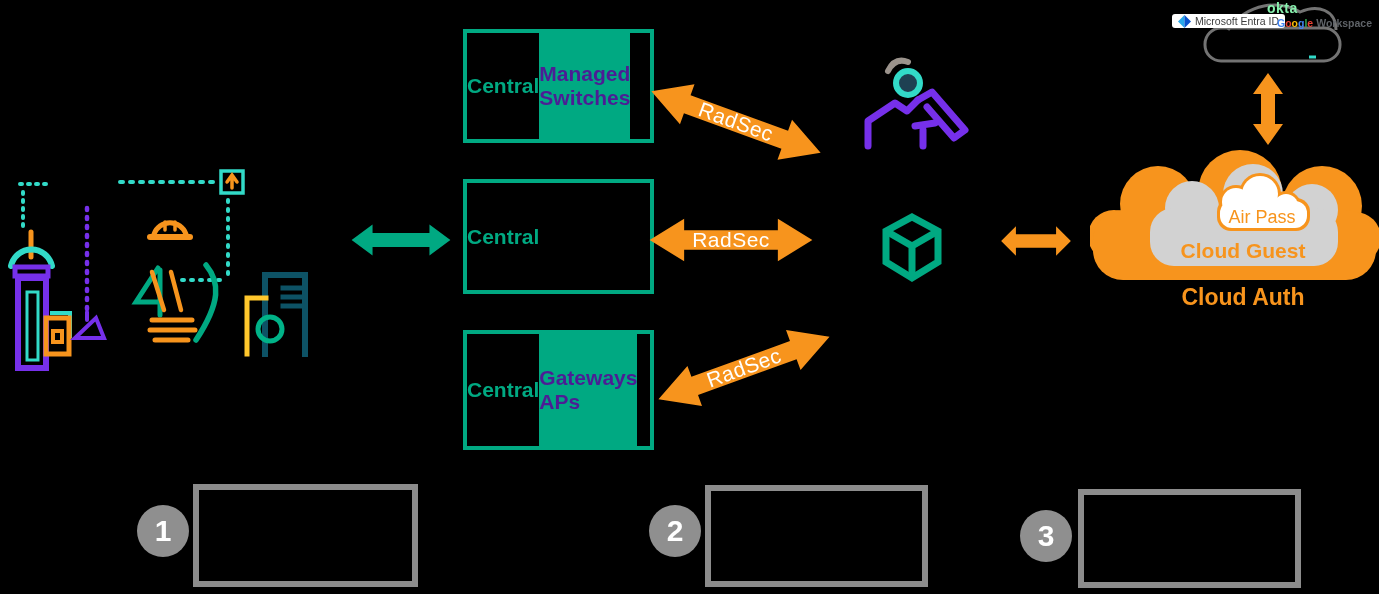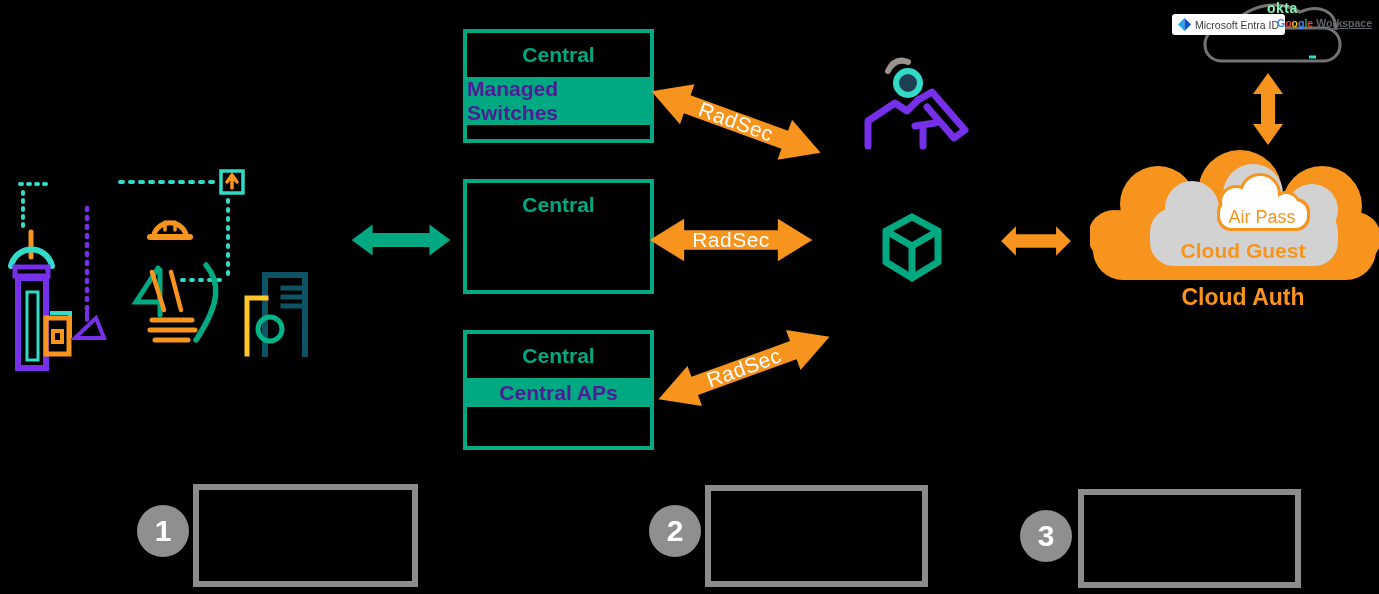--- a/index.html
+++ b/index.html
@@ -2,46 +2,46 @@
 <html><head>
 <meta charset="utf-8">
 <style>
   html,body{margin:0;padding:0;background:#000;}
   #stage{position:relative;width:1379px;height:594px;background:#000;overflow:hidden;
          font-family:"Liberation Sans",sans-serif;}
   .abs{position:absolute;}
 
   
   .central-box{position:absolute;left:463px;width:183px;border:4px solid #00A982;
-               display:flex;flex-direction:column;background:transparent;}
+               display:flex;flex-direction:row;background:transparent;}
   .cb-title{flex:0 0 44px;display:flex;align-items:center;justify-content:center;
             color:#00A982;font-weight:bold;font-size:21px;}
   .cb-band{flex:0 0 29px;background:#00A982;color:#4c1d95;font-weight:bold;font-size:21px;
            display:flex;align-items:center;justify-content:center;}
   .cb-empty{flex:1;}
 
   
   .arrow-wrap{position:absolute;display:flex;align-items:center;justify-content:center;}
   .arrow-wrap svg{position:absolute;inset:0;width:100%;height:100%;}
   .arrow-label{position:relative;color:#fff;font-size:21px;letter-spacing:.5px;}
 
   
   .step-box{position:absolute;border:6px solid #8C8C8C;background:transparent;}
   .step-circle{position:absolute;width:52px;height:52px;border-radius:50%;background:#8F8F8F;
                color:#fff;font-weight:bold;font-size:30px;display:flex;align-items:center;
                justify-content:center;}
 
   
-  .ms-pill{position:absolute;left:1172px;top:14px;height:21px;background:#fff;border-radius:3px;
+  .ms-pill{position:absolute;left:1172px;top:14px;height:14px;background:#fff;border-radius:3px;
            display:flex;align-items:center;gap:4px;padding:0 6px;}
   .ms-pill span{font-size:10.5px;color:#3c3c3c;white-space:nowrap;}
   .okta{position:absolute;left:1267px;top:0px;color:#86efac;font-weight:bold;font-size:14px;
         letter-spacing:.5px;}
   .gws{position:absolute;left:1277px;top:17px;font-size:10.5px;font-weight:bold;white-space:nowrap;}
-  .gws .ws{color:#5F6368;margin-left:3px;font-weight:bold;text-decoration:underline;}
+  .gws .ws{color:#5F6368;margin-left:3px;font-weight:bold;}
 
   svg text{font-family:"Liberation Sans",sans-serif;}
 </style>
 </head>
 <body>
 
 <div id="stage">
 
   <svg class="abs" style="left:0;top:160px" width="340" height="215" viewBox="0 0 340 215">
 
@@ -104,21 +104,21 @@
     <div class="cb-title">Central</div>
     <div class="cb-band">Managed Switches</div>
     <div class="cb-empty"></div>
   </div>
   <div class="central-box" style="top:179px;height:107px">
     <div class="cb-title">Central</div>
     <div class="cb-empty"></div>
   </div>
   <div class="central-box" style="top:330px;height:112px">
     <div class="cb-title">Central</div>
-    <div class="cb-band">Central APs</div>
+    <div class="cb-band">Gateways APs</div>
     <div class="cb-empty"></div>
   </div>
 
   <div class="arrow-wrap" style="left:643px;top:93px;width:186px;height:58px;transform:rotate(20deg)">
     <svg viewBox="0 0 190 60" preserveAspectRatio="none">
       <polygon points="3,30 42,8 42,20 148,20 148,8 187,30 148,52 148,40 42,40 42,52" fill="#F7941D"></polygon>
     </svg>
     <span class="arrow-label">RadSec</span>
   </div>
   <div class="arrow-wrap" style="left:647px;top:211px;width:168px;height:58px">

